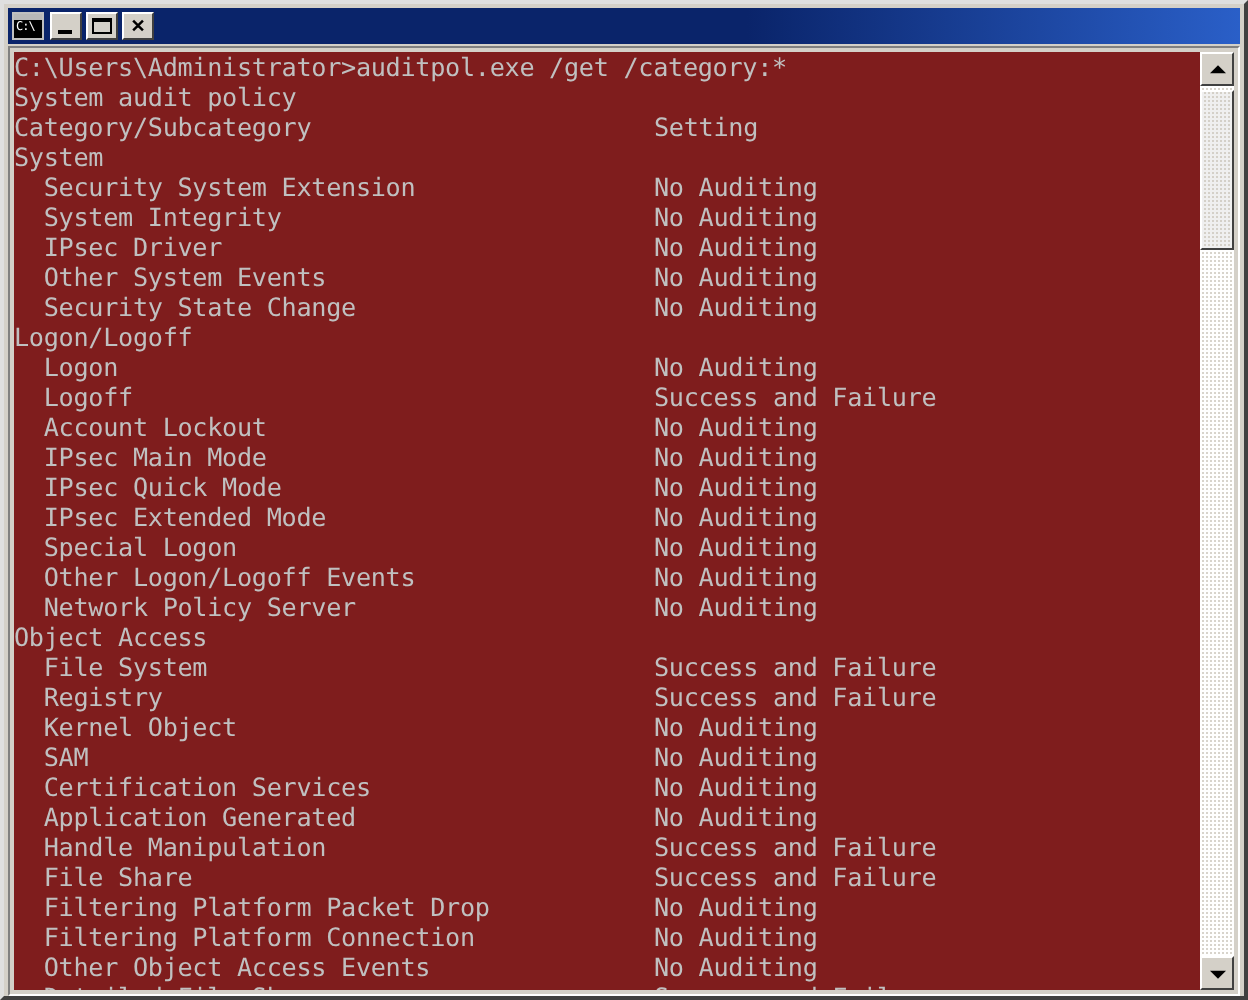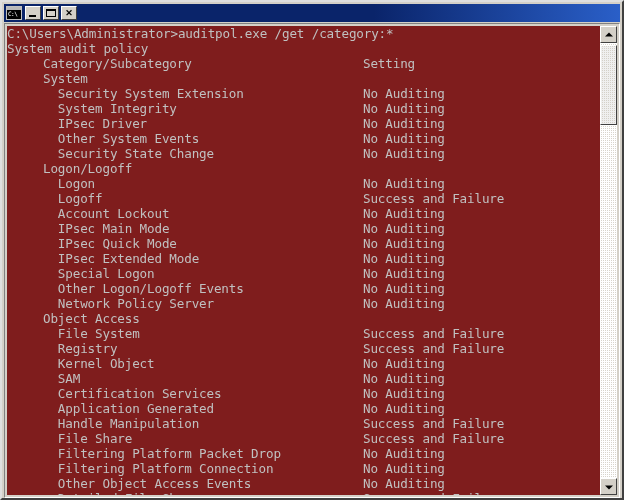--- a/index.html
+++ b/index.html
@@ -165,21 +165,20 @@
     white-space: pre;
     letter-spacing: -0.15px;
   }
   .console-inner .row {
     height: 15px;
     display: block;
   }
   .col-cat {
     display: inline-block;
     width: 320px;
-    padding-left: 36px;
   }
 
   
   .vscroll {
     position: absolute;
     right: 2px;
     top: 2px;
     width: 17px;
     height: 469px;
     background: #ffffff;

